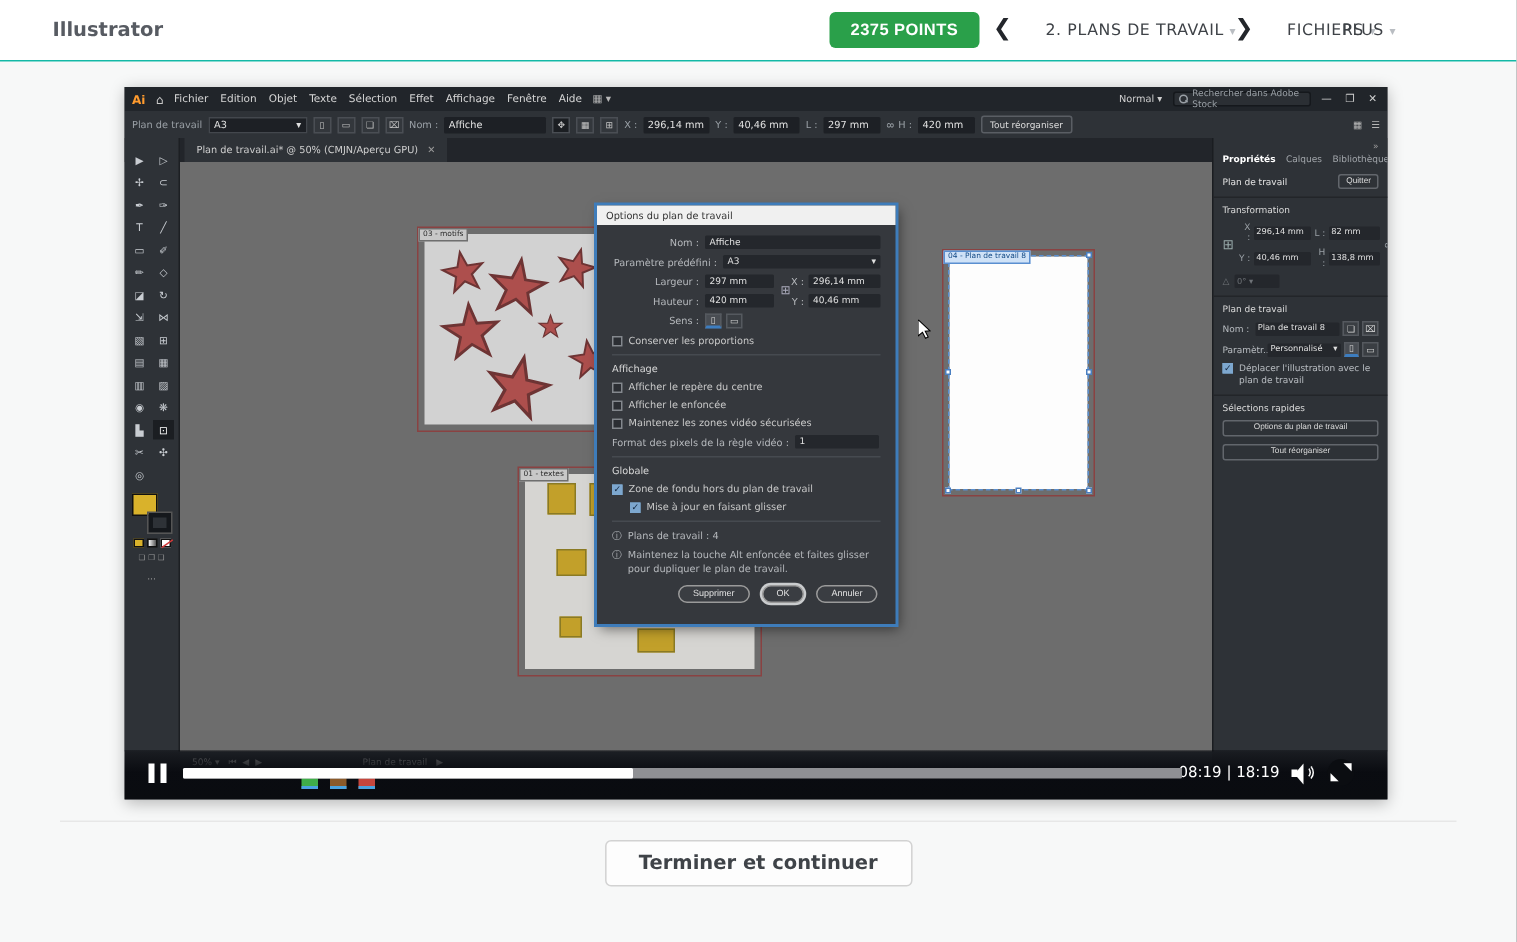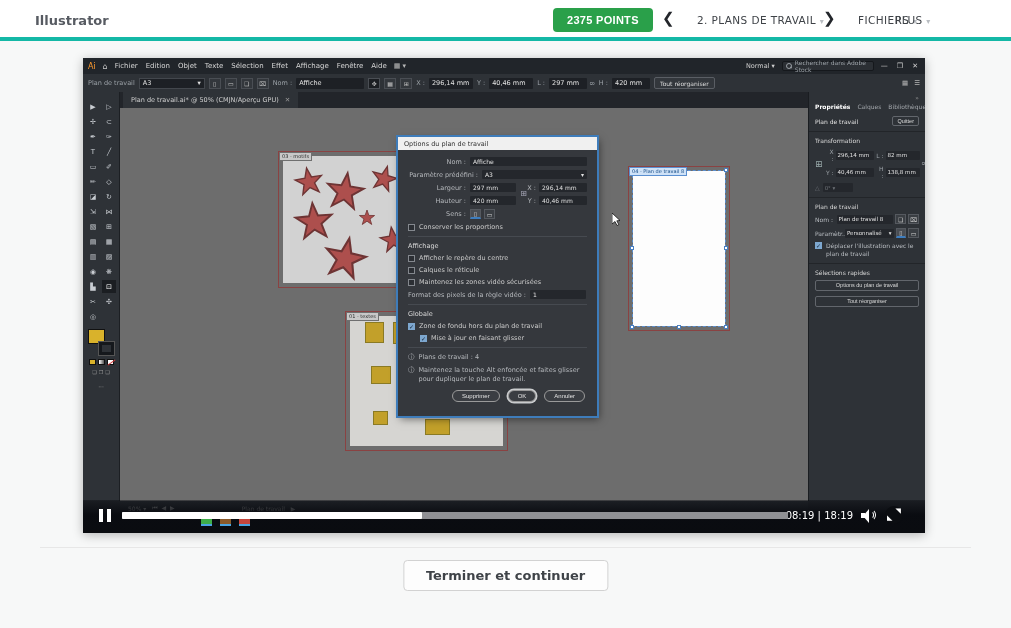--- a/index.html
+++ b/index.html
@@ -2,21 +2,21 @@
 <html style="--green: #2aa04a; --fill-yellow: #d9b22b; --sq-yellow: #c2a02a;"><head>
 <meta charset="utf-8">
 <style>
   * { margin:0; padding:0; box-sizing:border-box; }
   html,body { width:1011px; height:628px; overflow:hidden; background:#f7f8f8;
               font-family:"DejaVu Sans","Liberation Sans",sans-serif; }
   #page { position:relative; width:1011px; height:628px; }
 
   
   .topbar { position:absolute; top:0; left:0; right:0; height:41px; background:#fff;
-            border-bottom:4px solid #14b8a6; }
+            border-bottom:1px solid #14b8a6; }
   .app-title { position:absolute; left:35px; top:13px; font-size:13px; font-weight:bold; color:#575b62; }
   .green-btn { position:absolute; top:8px; height:24px; background:var(--green,#2aa04a); color:#fff;
                font-size:11px; font-weight:bold; border:none; border-radius:4px; padding:0 14px;
                letter-spacing:.3px; cursor:pointer; }
   #btn-formateur { left:391px; }
   #btn-points { left:553px; }
   .nav-chev { position:absolute; top:9px; font-size:15px; color:#23262b; cursor:pointer; }
   #chev-prev { left:662px; }
   #chev-next { left:823px; }
   .nav-link { position:absolute; top:14px; font-size:10.5px; color:#3e4247; letter-spacing:.4px; cursor:pointer; }
@@ -25,21 +25,21 @@
   #nav-fichiers { left:858px; }
   #nav-plus { left:895px; }
 
   
   .video-wrap { position:absolute; left:83px; top:58px; width:842px; height:475px;
                 background:#2a2d32; box-shadow:0 2px 10px rgba(0,0,0,.28); overflow:hidden; }
   .ai { position:absolute; inset:0; font-size:7px; color:#cfcfcf; }
 
   .ai-titlebar { position:absolute; left:0; top:0; right:0; height:16px; background:#21252a;
                  display:flex; align-items:center; gap:7px; padding:0 5px; }
-  .ai-logo { color:#ff9b2e; font-weight:normal; font-size:8px; }
+  .ai-logo { color:#ff9b2e; font-weight:bold; font-size:8px; }
   .home-icon { font-size:8px; color:#c9c9c9; }
   .menu-item { font-size:7px; color:#d6d6d6; cursor:pointer; white-space:nowrap; }
   .ws-icon { font-size:7px; color:#b8b8b8; }
   .tb-right { margin-left:auto; display:flex; align-items:center; gap:7px; }
   .viewmode { font-size:6.5px; color:#cfcfcf; }
   .search-box { width:92px; height:10px; background:#2b2f34; border:1px solid #15181c; border-radius:2px;
                 display:flex; align-items:center; gap:3px; padding:0 3px; color:#9aa0a6; font-size:6px; }
   .mag { position:relative; width:6px; height:6px; flex:0 0 auto; }
   .mag:before { content:""; position:absolute; left:0; top:0; width:4px; height:4px;
                 border:1px solid #9aa0a6; border-radius:50%; }
@@ -418,21 +418,21 @@
               <span>Conserver les proportions</span>
             </div>
             <hr class="sect-hr">
             <div class="sect-h">Affichage</div>
             <div class="frow">
               <span class="cb"></span>
               <span>Afficher le repère du centre</span>
             </div>
             <div class="frow">
               <span class="cb"></span>
-              <span>Calques le réticule</span>
+              <span>Afficher le enfoncée</span>
             </div>
             <div class="frow">
               <span class="cb"></span>
               <span>Maintenez les zones vidéo sécurisées</span>
             </div>
             <div class="frow">
               <span style="color:#b5b8bc">Format des pixels de la règle vidéo :</span>
               <span class="dfield" style="width:56px;margin-left:4px">1</span>
             </div>
             <hr class="sect-hr">

